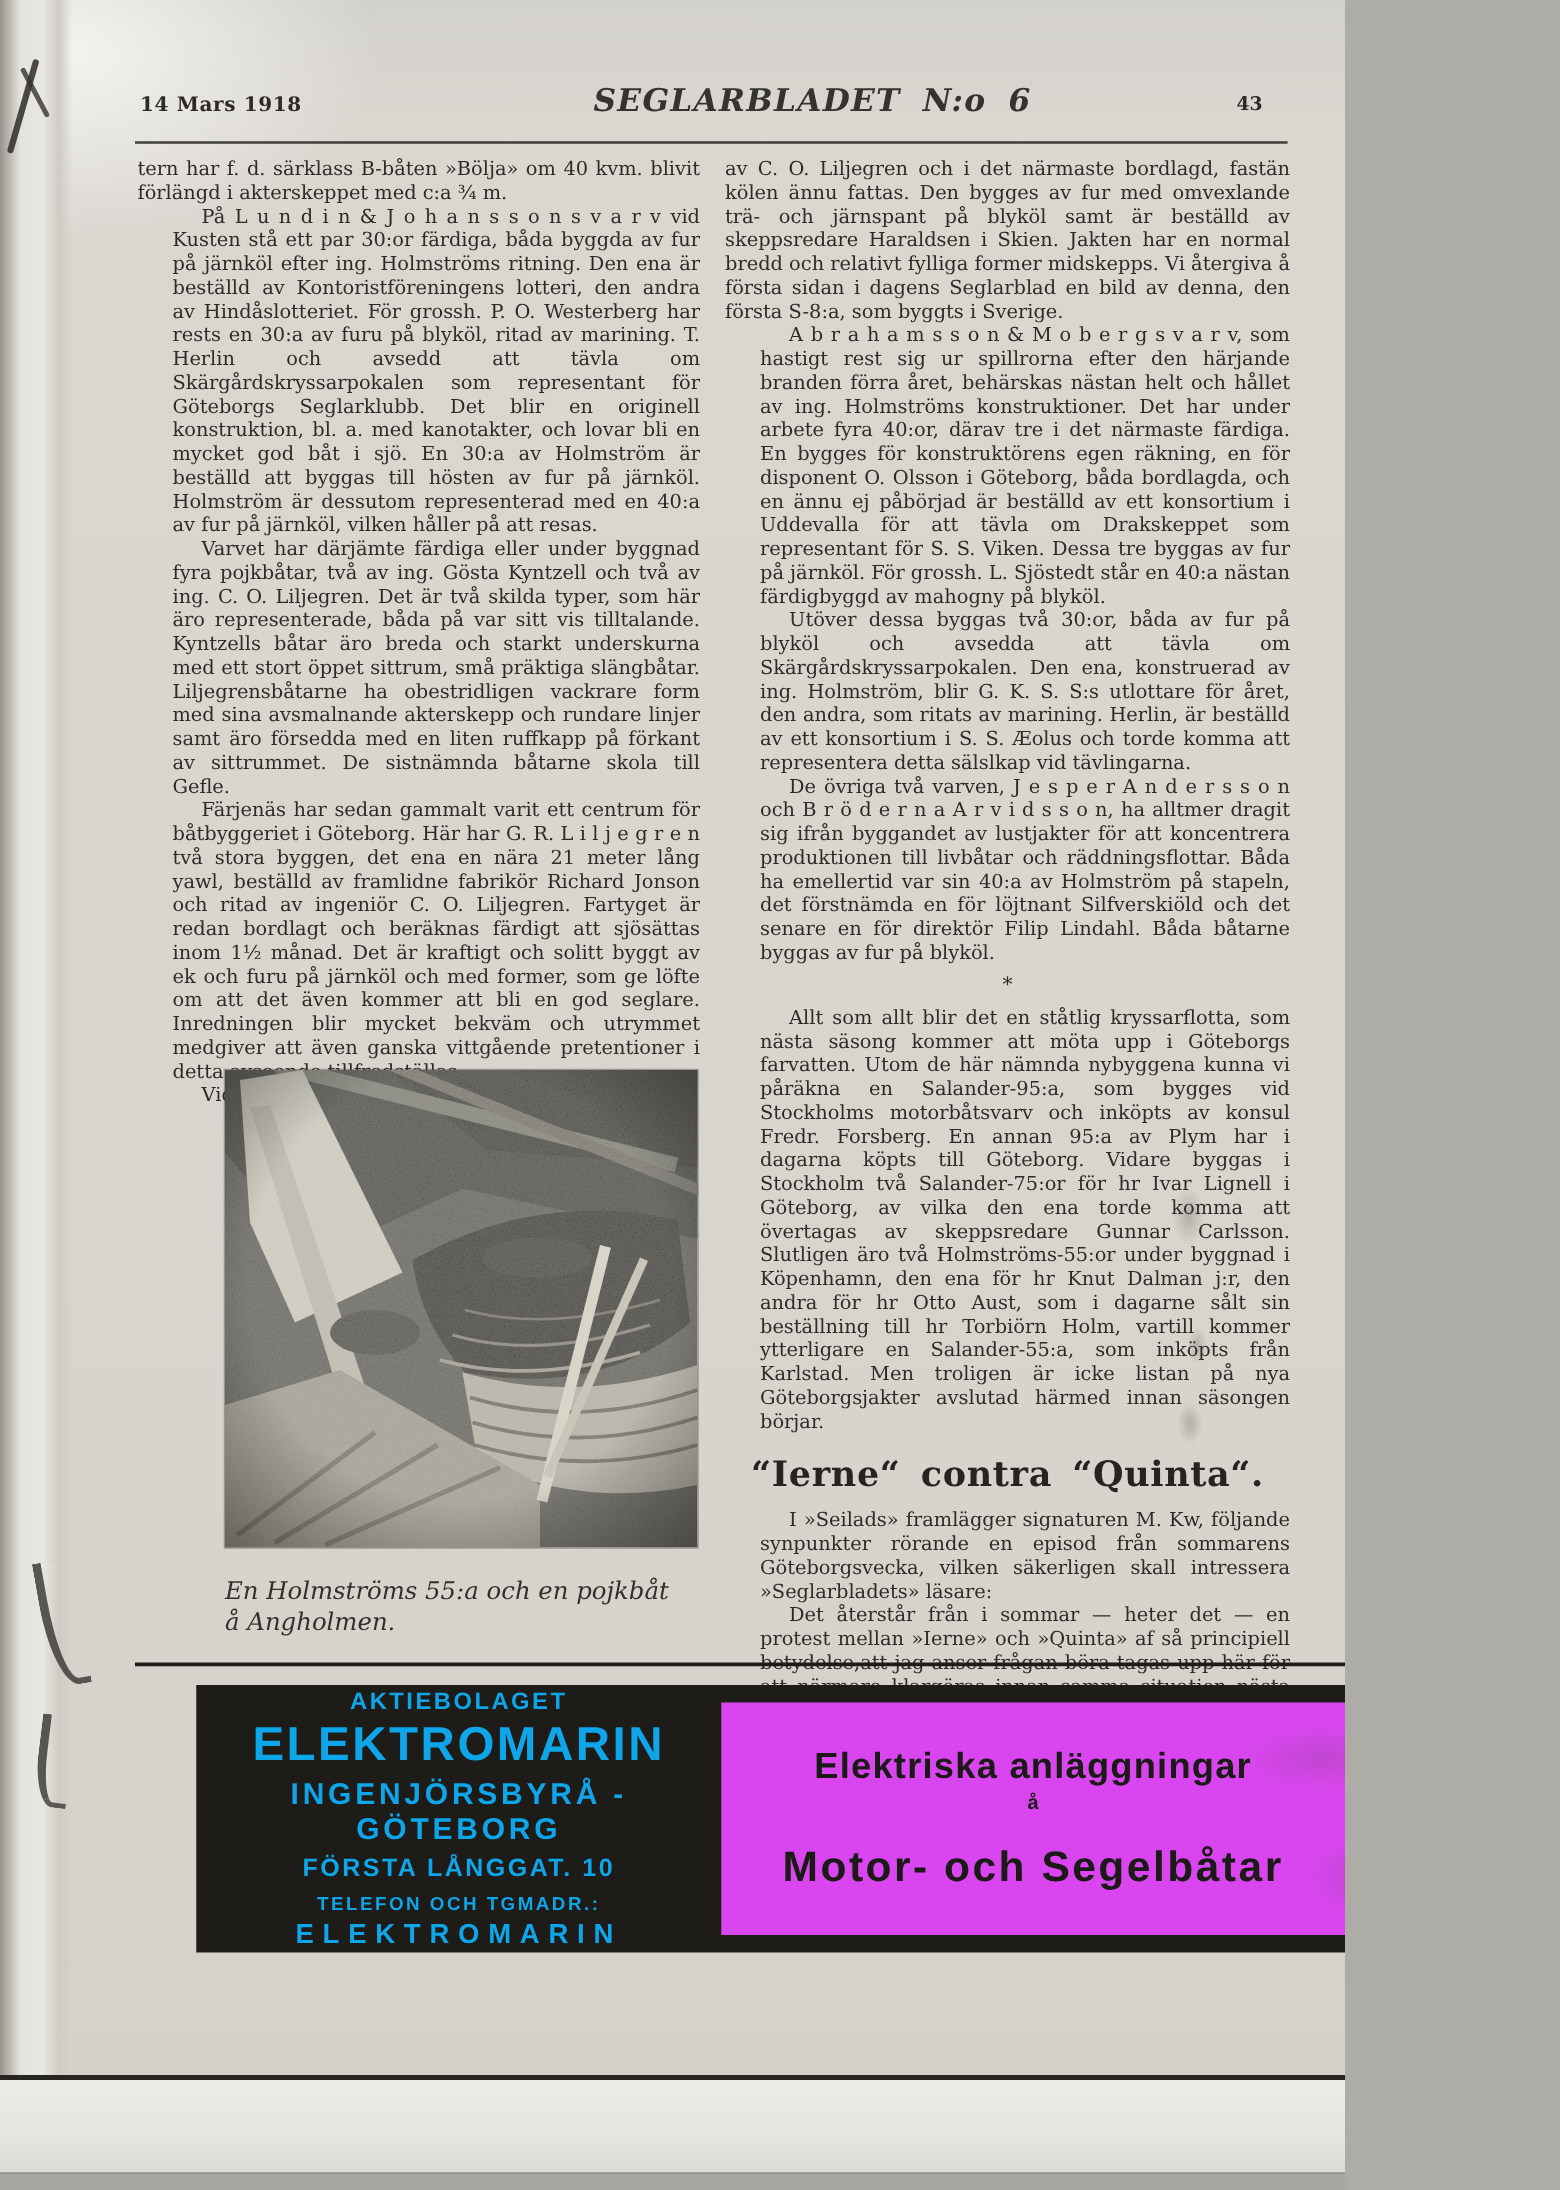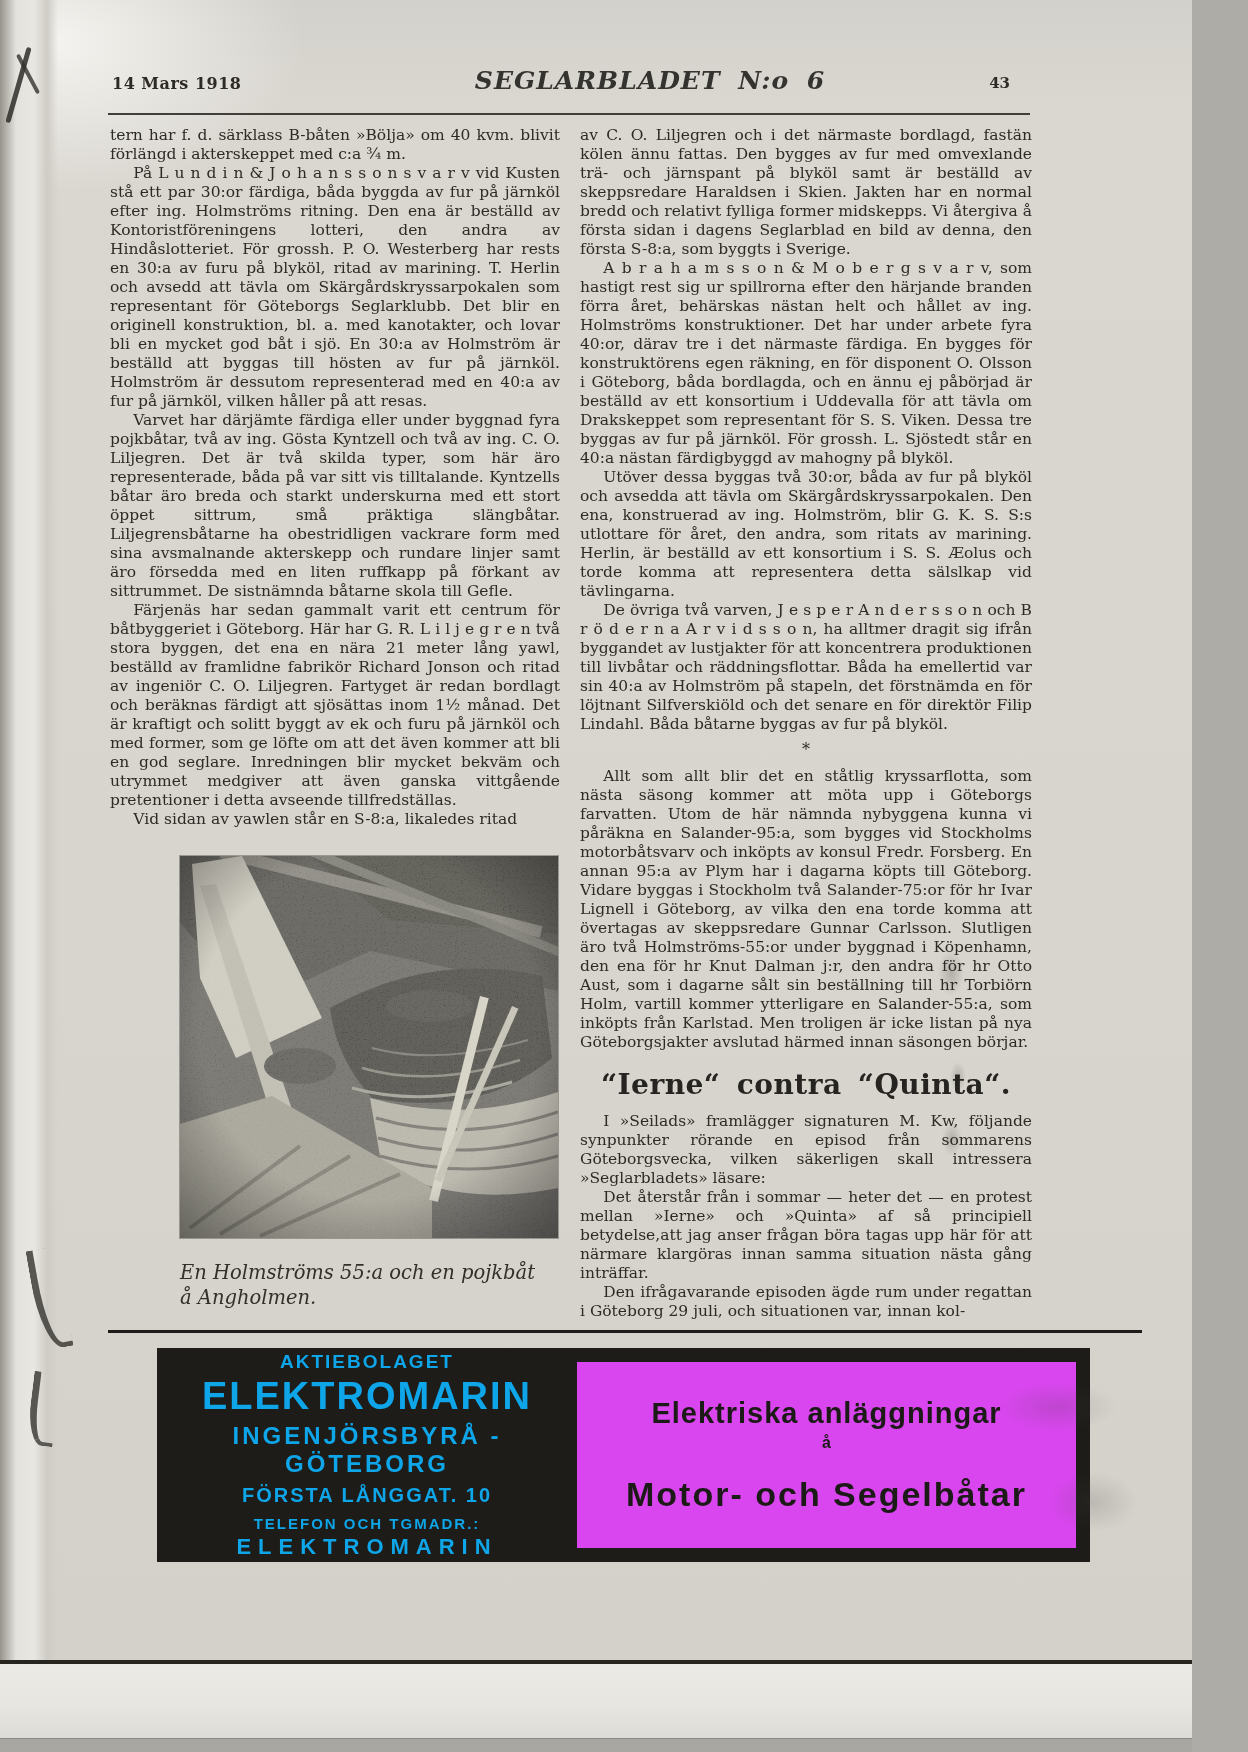--- a/index.html
+++ b/index.html
@@ -1,17 +1,17 @@
 <!DOCTYPE html>
 <html lang="sv"><head>
 <meta charset="utf-8">
 <style>
   html,body{margin:0;padding:0;background:#aeaca6;}
   .page{
-    position:relative;width:1192px;height:1752px;overflow:hidden;
+    position:relative;width:1076px;height:1752px;overflow:hidden;
     background:linear-gradient(180deg,#d3d1cb 0,#dad7d1 6%,#d8d5cf 55%,#d4d1cb 95%,#d2cfc9 100%);
     font-family:"DejaVu Serif", serif;color:#2e2b26;
   }
   .corner-light{position:absolute;left:0;top:0;width:300px;height:190px;
     background:radial-gradient(ellipse at 18% 22%, rgba(246,245,241,.95), rgba(246,245,241,0) 72%);}
   .binding-strip{position:absolute;left:0;top:0;width:58px;height:1663px;
     background:linear-gradient(90deg,#97948e 0,#b9b6b0 7px,#e4e2dc 16px,#e9e7e1 34px,#cfccc6 47px,rgba(216,213,207,0) 58px);}
   .pen-mark{position:absolute;left:16px;top:46px;width:5px;height:78px;background:#2f2d29;
     transform:rotate(16deg);border-radius:3px;opacity:.85;}
   .pen-mark2{position:absolute;left:26px;top:52px;width:4px;height:44px;background:#34322d;
@@ -31,21 +31,21 @@
   
   .issue-date{position:absolute;left:112px;top:74px;font-size:16px;font-weight:bold;letter-spacing:.5px;}
   .masthead{position:absolute;left:460px;top:66px;width:380px;text-align:center;
     font-size:25px;font-style:italic;font-weight:bold;letter-spacing:1px;word-spacing:8px;color:#35332f;}
   .page-number{position:absolute;left:950px;top:74px;width:60px;text-align:right;font-size:15px;font-weight:bold;}
   .header-rule{position:absolute;left:108px;top:113px;width:922px;height:2px;background:#413f3a;}
 
   
   .col{position:absolute;top:126px;font-size:15.5px;line-height:19px;text-align:justify;color:#2e2b26;}
   .col p{margin:0;}
-  .col p.ind{text-indent:1.5em;}
+  .col p.ind{text-indent:1.5em;margin-left:28px;}
   .col-left{left:110px;width:450px;}
   .col-right{left:580px;width:452px;}
   .star-sep{text-align:center;text-indent:0 !important;margin:6px 0 8px 0 !important;font-size:16px;}
   .section-heading{margin:16px 0 10px 0;text-align:center;font-size:28px;line-height:34px;
     font-weight:bold;letter-spacing:.5px;word-spacing:6px;color:#262420;}
 
   
   .photo-fig{position:absolute;left:180px;top:856px;width:378px;margin:0;}
   .photo-fig svg{display:block;outline:1px solid rgba(60,58,52,.4);}
   .photo-caption{margin-top:22px;text-align:left;font-style:italic;font-size:19.5px;line-height:25px;color:#33302b;}

